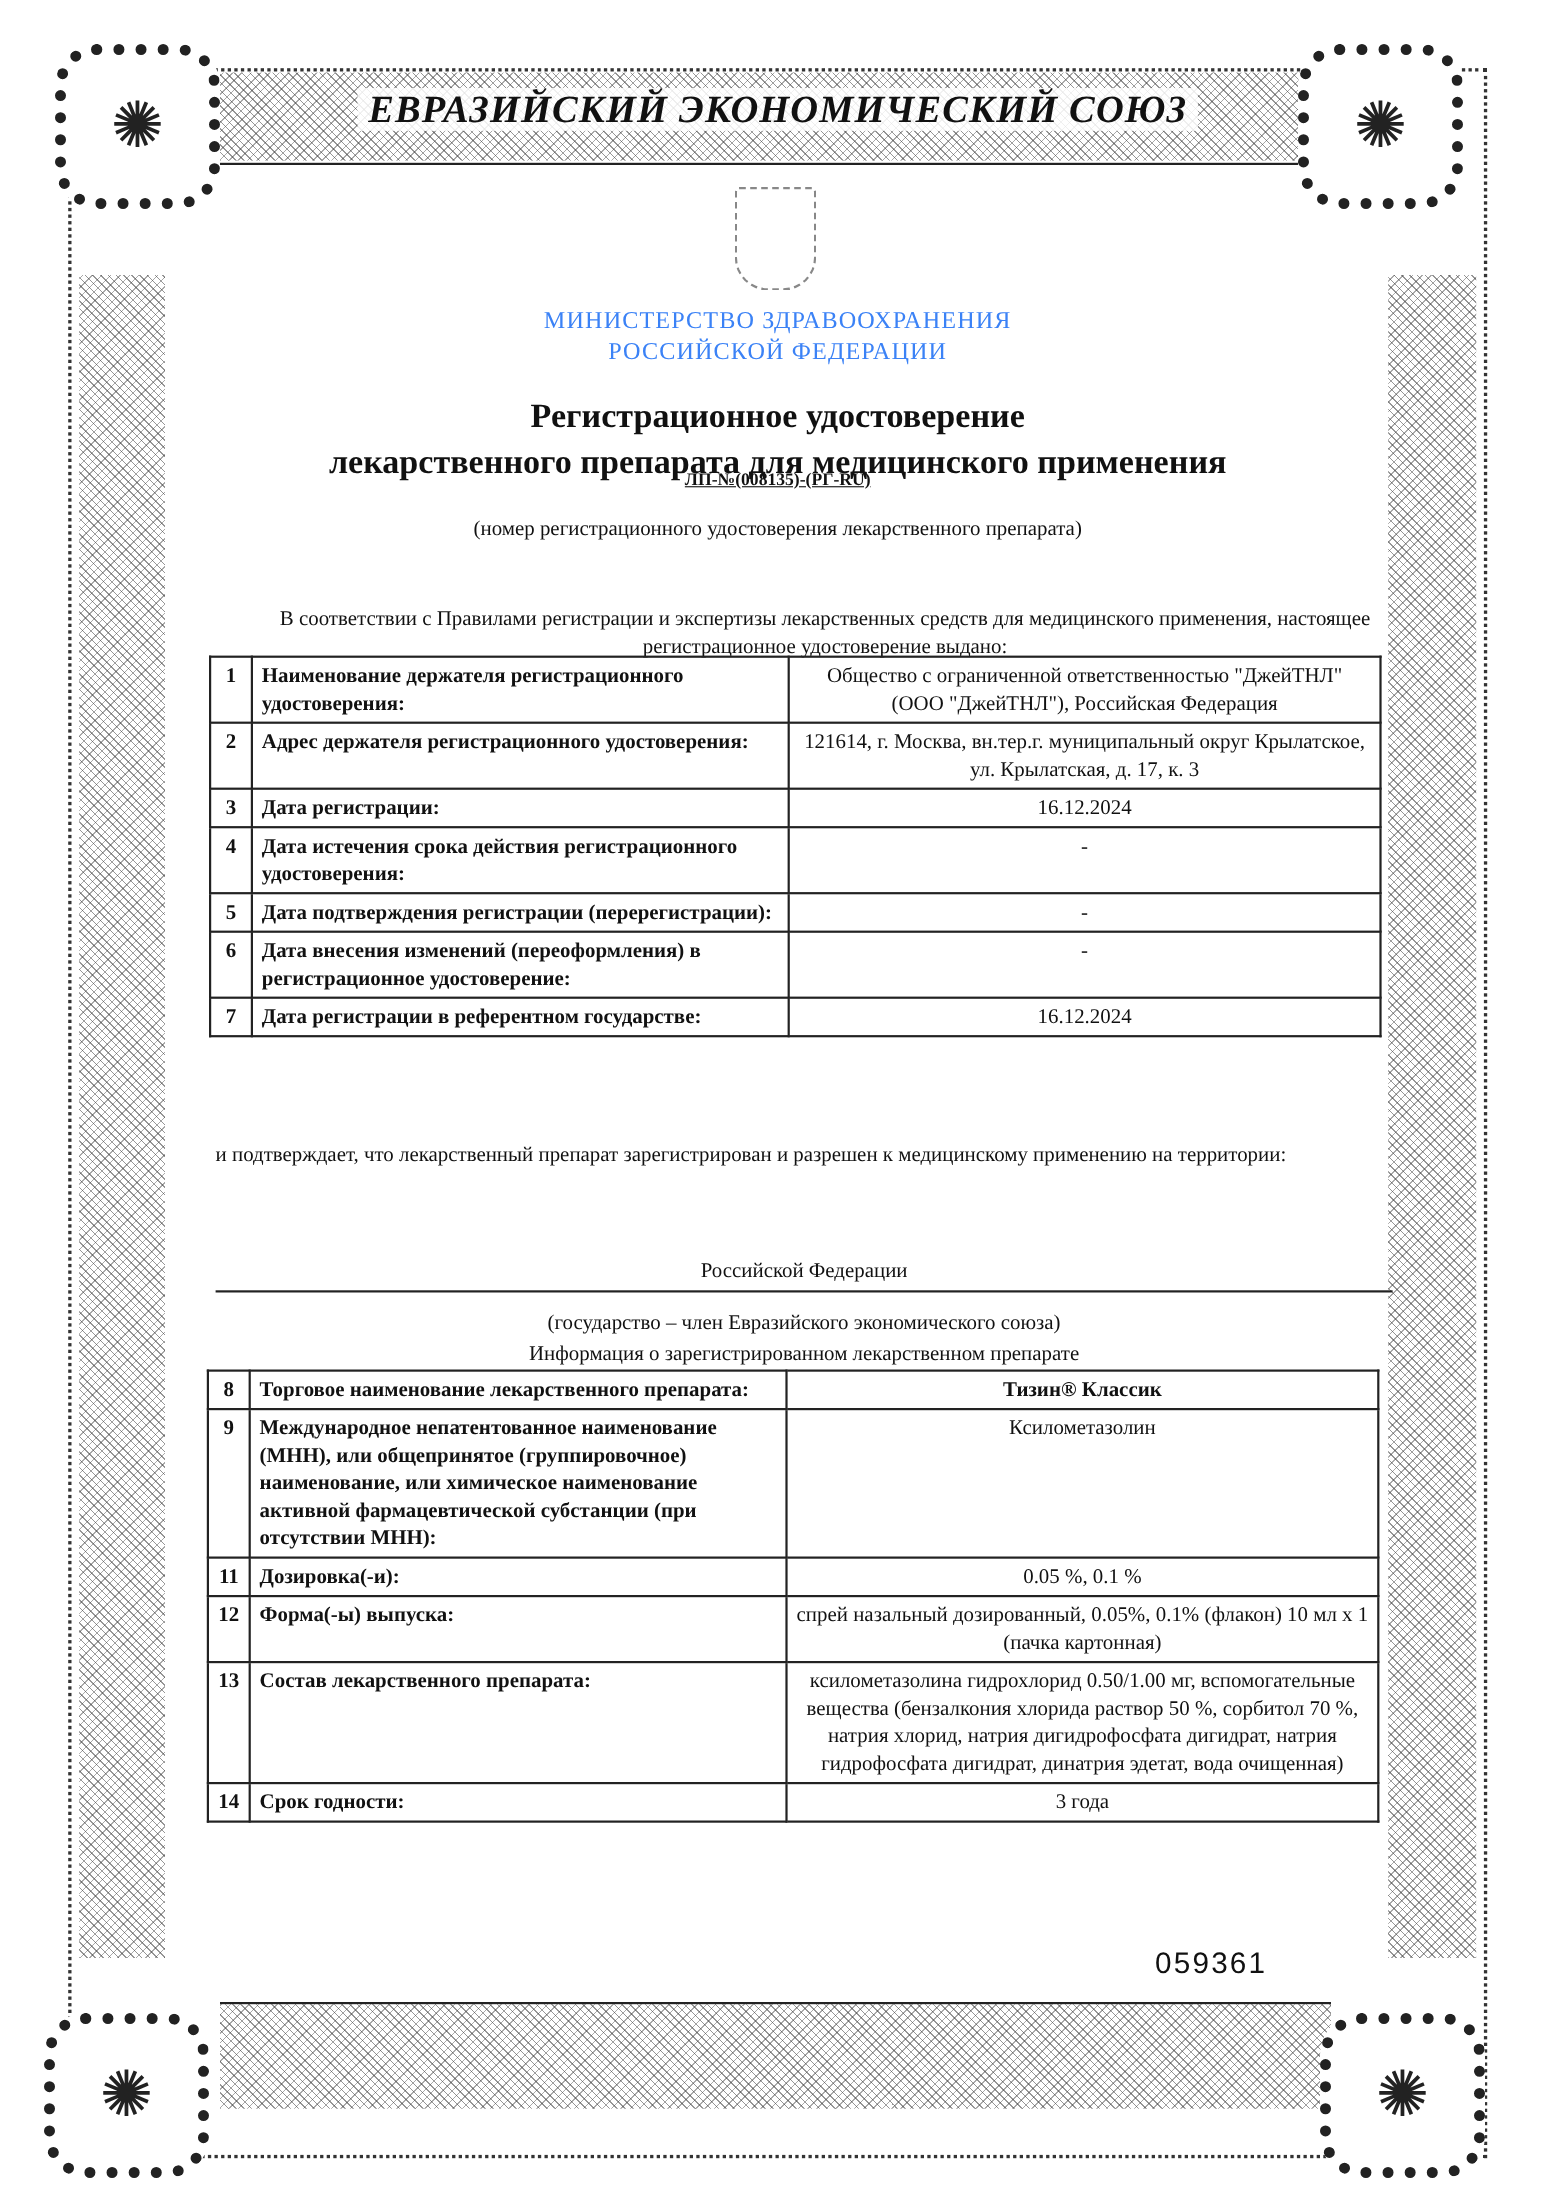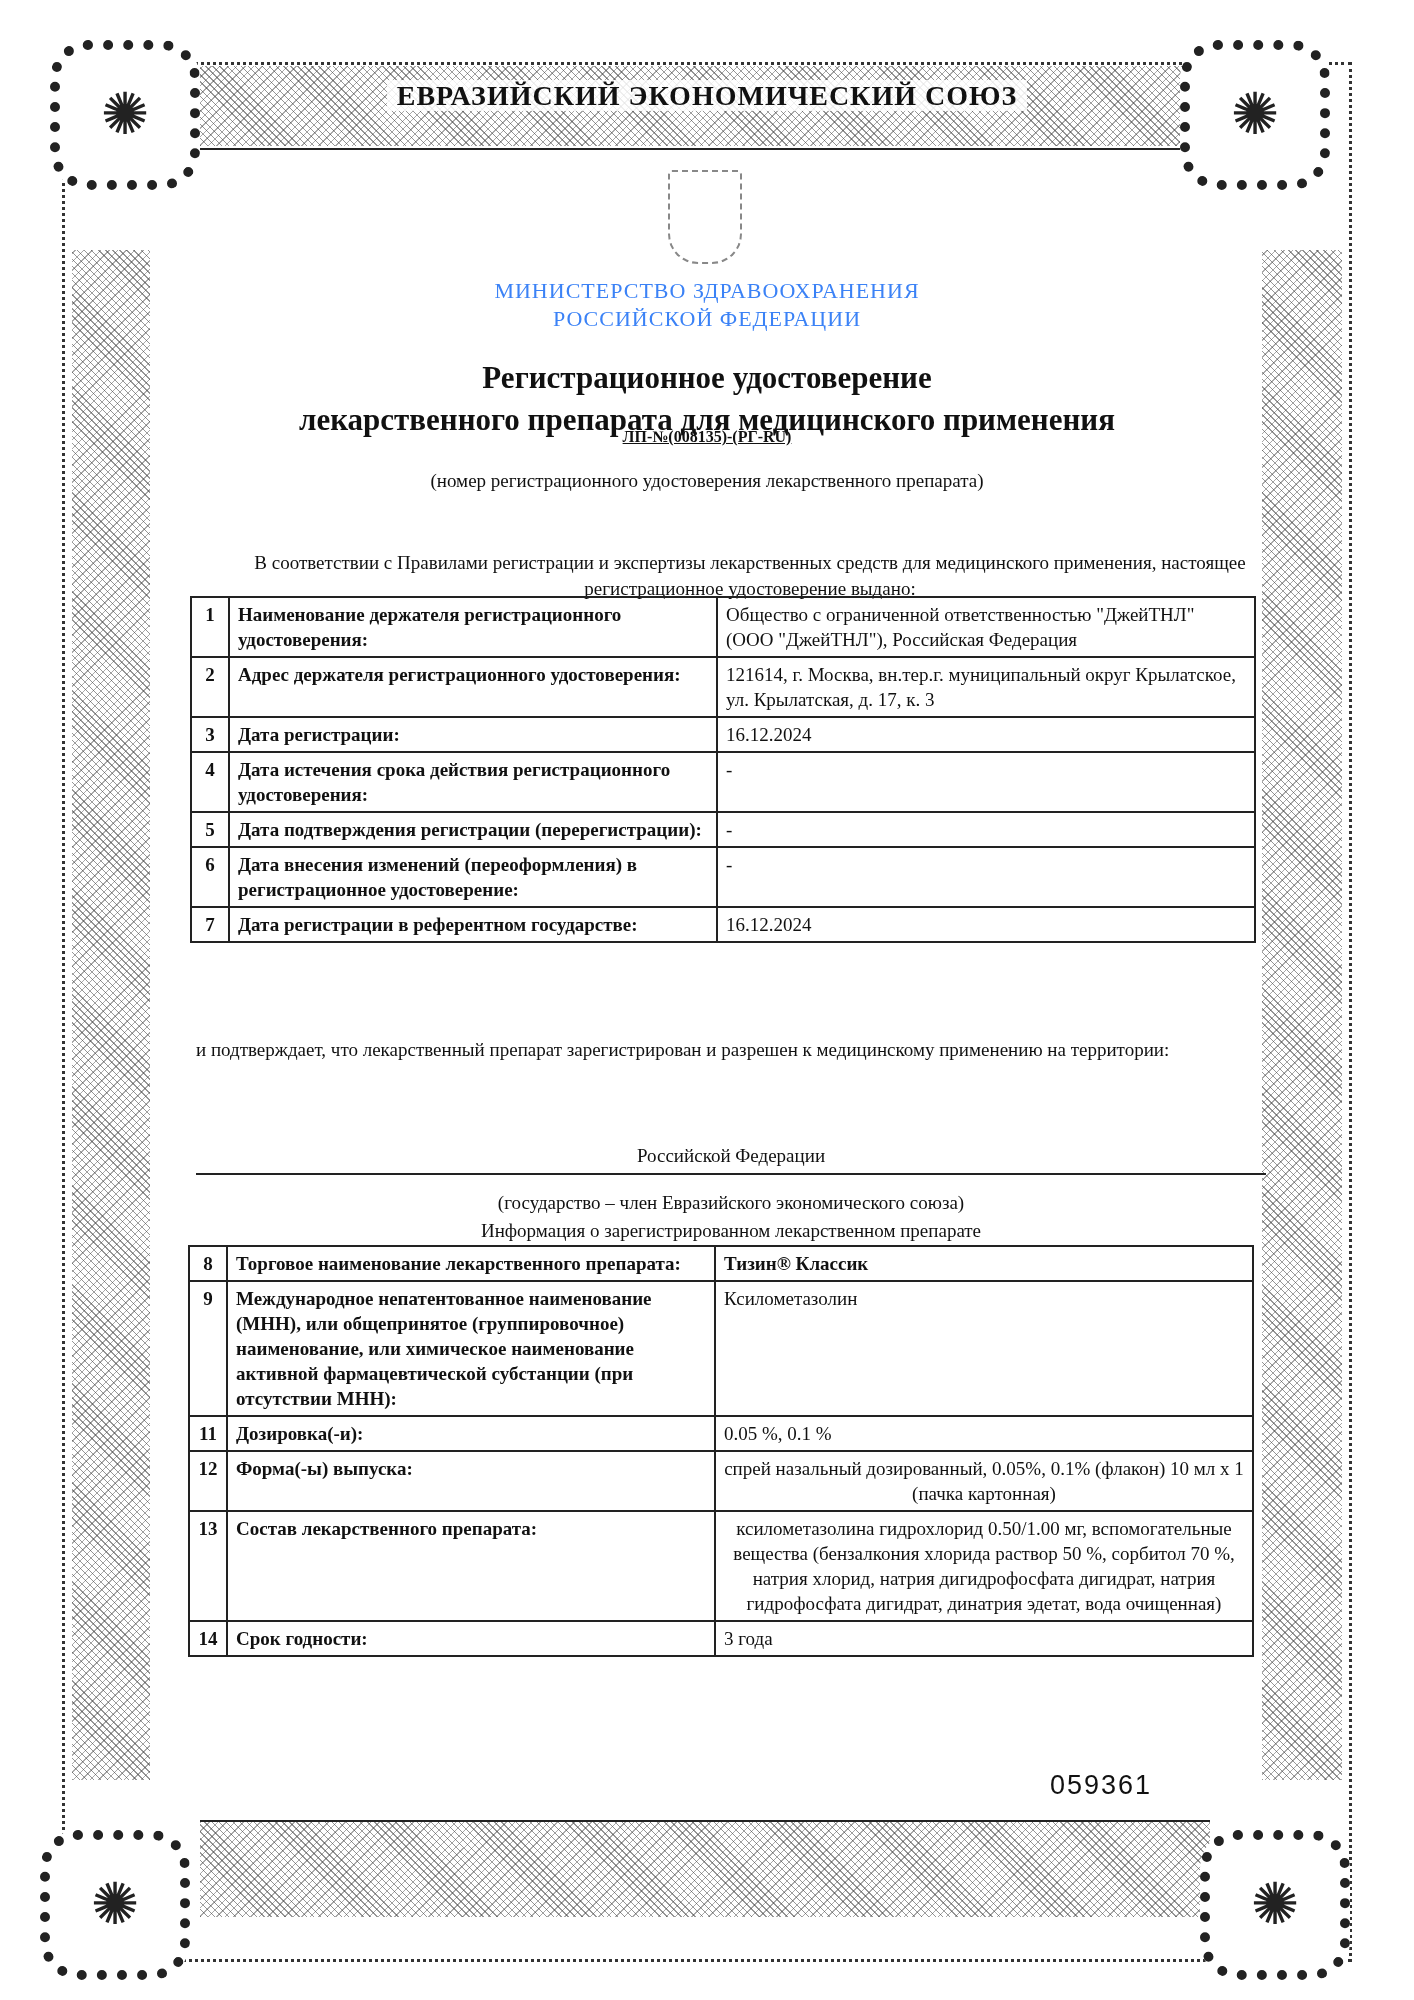--- a/index.html
+++ b/index.html
@@ -20,22 +20,22 @@
   .band-line { position: absolute; background: #222; }
 
   .corner { position: absolute; width: 150px; height: 150px; border-radius: 38px;
             border: 10px dotted #222; box-sizing: border-box; background: #fff;
             display: flex; align-items: center; justify-content: center; }
   .corner .rosette { font-size: 58px; line-height: 1; color: #222; }
   .corner.tl { left: 50px; top: 40px; } .corner.tr { left: 1180px; top: 40px; }
   .corner.bl { left: 40px; top: 1830px; } .corner.br { left: 1200px; top: 1830px; }
 
   .eaeu-title { position: absolute; left: 0; width: 1414px; top: 80px; text-align: center;
-                font-family: "Liberation Serif", serif; font-weight: bold; font-size: 28px;
-                letter-spacing: 1px; background: #fff0; }
+                font-family: "Liberation Serif", serif; font-weight: bold; font-size: 35px;
+                letter-spacing: 1px; background: #fff0; font-style: italic; }
   .eaeu-title span { background: rgba(255,255,255,.85); padding: 0 10px; }
 
   .emblem { position: absolute; left: 668px; top: 170px; width: 74px; height: 94px;
             border: 2px dashed #888; border-radius: 4px 4px 30px 30px; box-sizing: border-box; }
 
   .ministry { position: absolute; left: 0; width: 1414px; text-align: center;
               font-size: 22px; letter-spacing: 1px; color: #3b82f6; }
   .ministry.l1 { top: 278px; } .ministry.l2 { top: 306px; }
 
   .cert-title { position: absolute; left: 0; width: 1414px; text-align: center;
@@ -45,21 +45,21 @@
                  font-weight: bold; font-size: 16px; text-decoration: underline; }
   .cert-number-caption { position: absolute; left: 0; width: 1414px; top: 470px; text-align: center;
                          font-size: 19px; }
   .intro { position: absolute; left: 240px; width: 1020px; top: 512px; text-align: center;
            font-size: 19px; line-height: 26px; margin-top: 38px; }
 
   table.reg { position: absolute; border-collapse: collapse; font-size: 19px; }
   table.reg td { border: 2px solid #222; vertical-align: top; padding: 4px 8px; line-height: 25px; }
   table.reg td.num { width: 32px; text-align: center; font-weight: bold; padding: 4px 2px; }
   table.reg td.label { width: 470px; font-weight: bold; }
-  table.reg td.value { width: 520px; text-align: left; }
+  table.reg td.value { width: 520px; text-align: center; }
   table.reg td.value.left { text-align: center; }
   table.reg td.value.bold { font-weight: bold; }
   .t1 { left: 190px; top: 596px; }
   .t2 { left: 188px; top: 1245px; }
 
   .confirm { position: absolute; left: 196px; width: 1070px; top: 1038px; font-size: 19px; line-height: 24px; }
   .territory { position: absolute; left: 196px; width: 1070px; top: 1145px; text-align: center;
                font-size: 19px; border-bottom: 2px solid #222; padding-bottom: 6px; }
   .territory-caption { position: absolute; left: 196px; width: 1070px; top: 1192px; text-align: center; font-size: 19px; }
   .info-heading { position: absolute; left: 196px; width: 1070px; top: 1220px; text-align: center; font-size: 19px; }

